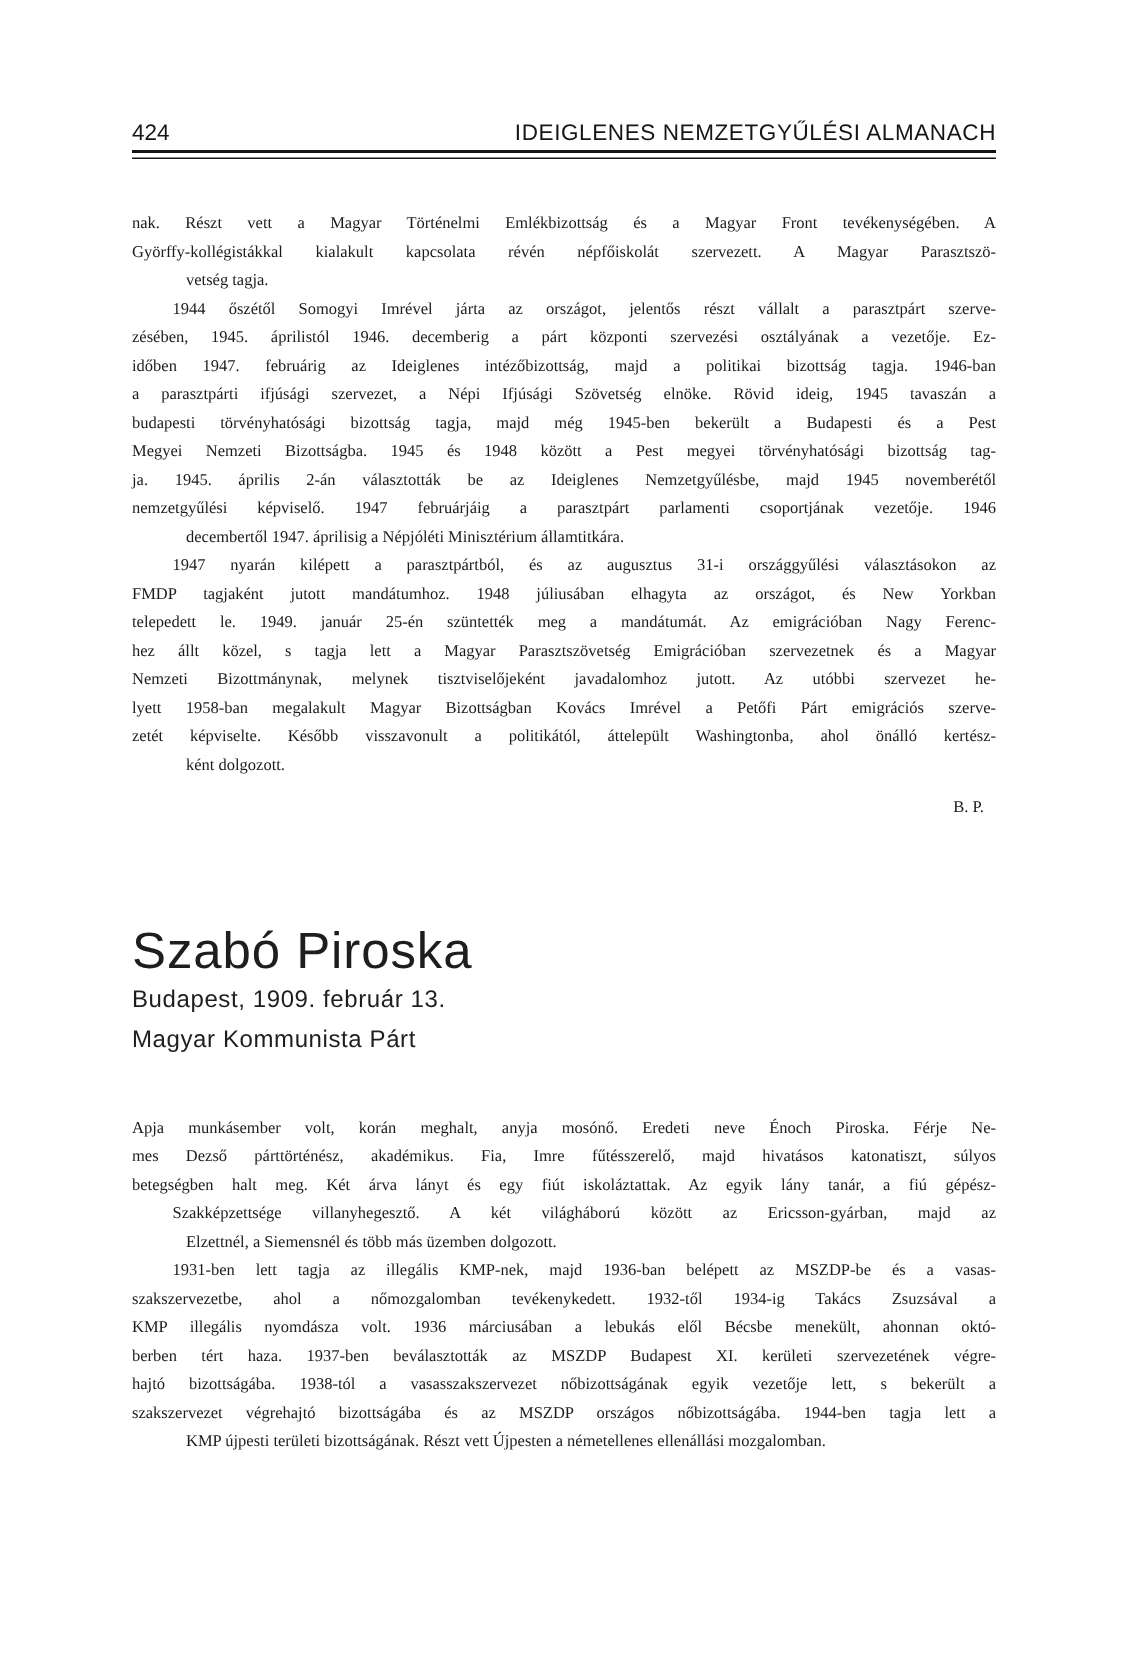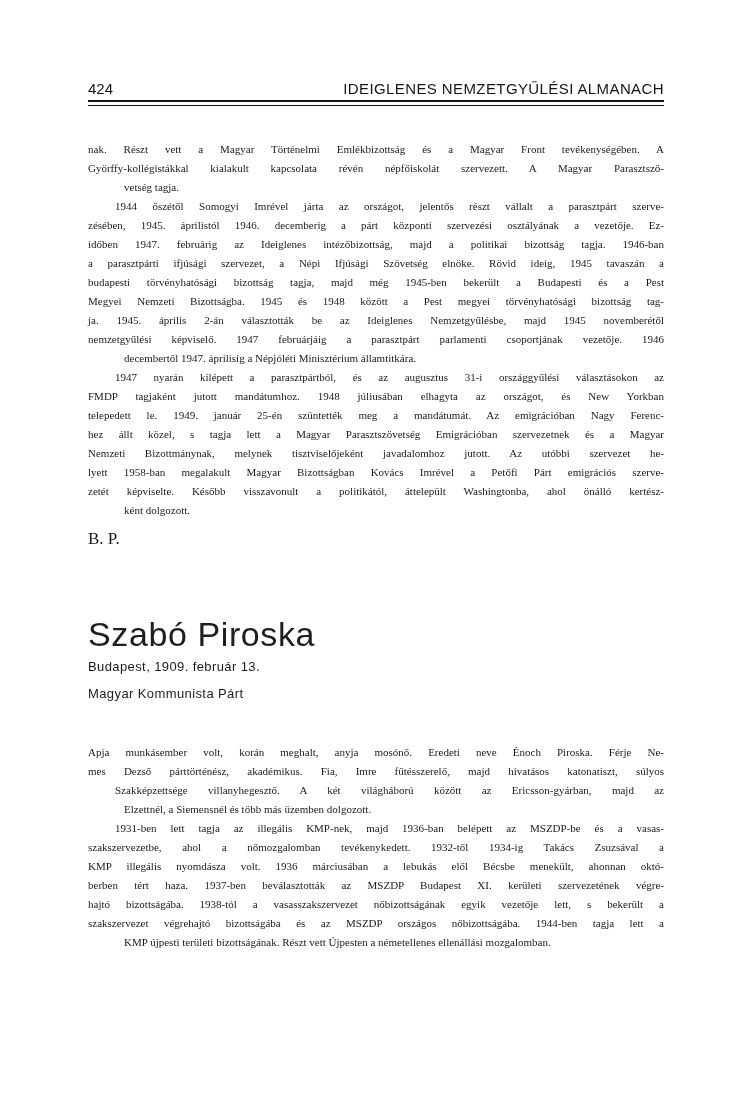--- a/index.html
+++ b/index.html
@@ -27,26 +27,26 @@
   .rule .r2 { border-top:1.5px solid #141414; margin-top:2.5px; }
 
   
   .bio { font-size:11px; line-height:19px; color:#1b1b1b; }
   .bio-a { margin-top:34px; }
   .bio-b { margin-top:39px; }
   .line { text-align:justify; text-align-last:justify; text-justify:inter-word; white-space:nowrap; }
   .line.ind { padding-left:27px; }
   .line.end { text-align-last:left;margin-left:36px; }
 
-  .sig { text-align:left; padding-right:8px; margin-top:9px; font-size:17px; line-height:19px; }
+  .sig { text-align:right; padding-right:8px; margin-top:9px; font-size:11px; line-height:19px; }
 
   
   .entry-head { margin-top:70px; font-family:"Liberation Sans", sans-serif; color:#1e1e1e; }
   .entry-name { font-size:34px; line-height:32px; letter-spacing:0.6px; font-weight:normal; margin:0; }
-  .entry-sub  { font-size:13px; line-height:20px; letter-spacing:0.4px; margin-top:7px; }
+  .entry-sub  { font-size:16px; line-height:20px; letter-spacing:0.4px; margin-top:7px; }
 </style>
 </head>
 <body>
 
 <div class="page">
 
   <div class="hdr">
     <span class="num">424</span>
     <span class="ttl">IDEIGLENES NEMZETGYŰLÉSI ALMANACH</span>
   </div>
@@ -83,20 +83,21 @@
 
   <div class="entry-head">
     <div class="entry-name">Szabó Piroska</div>
     <div class="entry-sub">Budapest, 1909. február 13.</div>
     <div class="entry-sub">Magyar Kommunista Párt</div>
   </div>
 
   <div class="bio bio-b">
       <div class="line">Apja munkásember volt, korán meghalt, anyja mosónő. Eredeti neve Énoch Piroska. Férje Ne-</div>
       <div class="line">mes Dezső párttörténész, akadémikus. Fia, Imre fűtésszerelő, majd hivatásos katonatiszt, súlyos</div>
+      <div class="line">betegségben halt meg. Két árva lányt és egy fiút iskoláztattak. Az egyik lány tanár, a fiú gépész-</div>
       <div class="line ind">Szakképzettsége villanyhegesztő. A két világháború között az Ericsson-gyárban, majd az</div>
       <div class="line end">Elzettnél, a Siemensnél és több más üzemben dolgozott.</div>
       <div class="line ind">1931-ben lett tagja az illegális KMP-nek, majd 1936-ban belépett az MSZDP-be és a vasas-</div>
       <div class="line">szakszervezetbe, ahol a nőmozgalomban tevékenykedett. 1932-től 1934-ig Takács Zsuzsával a</div>
       <div class="line">KMP illegális nyomdásza volt. 1936 márciusában a lebukás elől Bécsbe menekült, ahonnan októ-</div>
       <div class="line">berben tért haza. 1937-ben beválasztották az MSZDP Budapest XI. kerületi szervezetének végre-</div>
       <div class="line">hajtó bizottságába. 1938-tól a vasasszakszervezet nőbizottságának egyik vezetője lett, s bekerült a</div>
       <div class="line">szakszervezet végrehajtó bizottságába és az MSZDP országos nőbizottságába. 1944-ben tagja lett a</div>
       <div class="line end">KMP újpesti területi bizottságának. Részt vett Újpesten a németellenes ellenállási mozgalomban.</div>
     </div>

